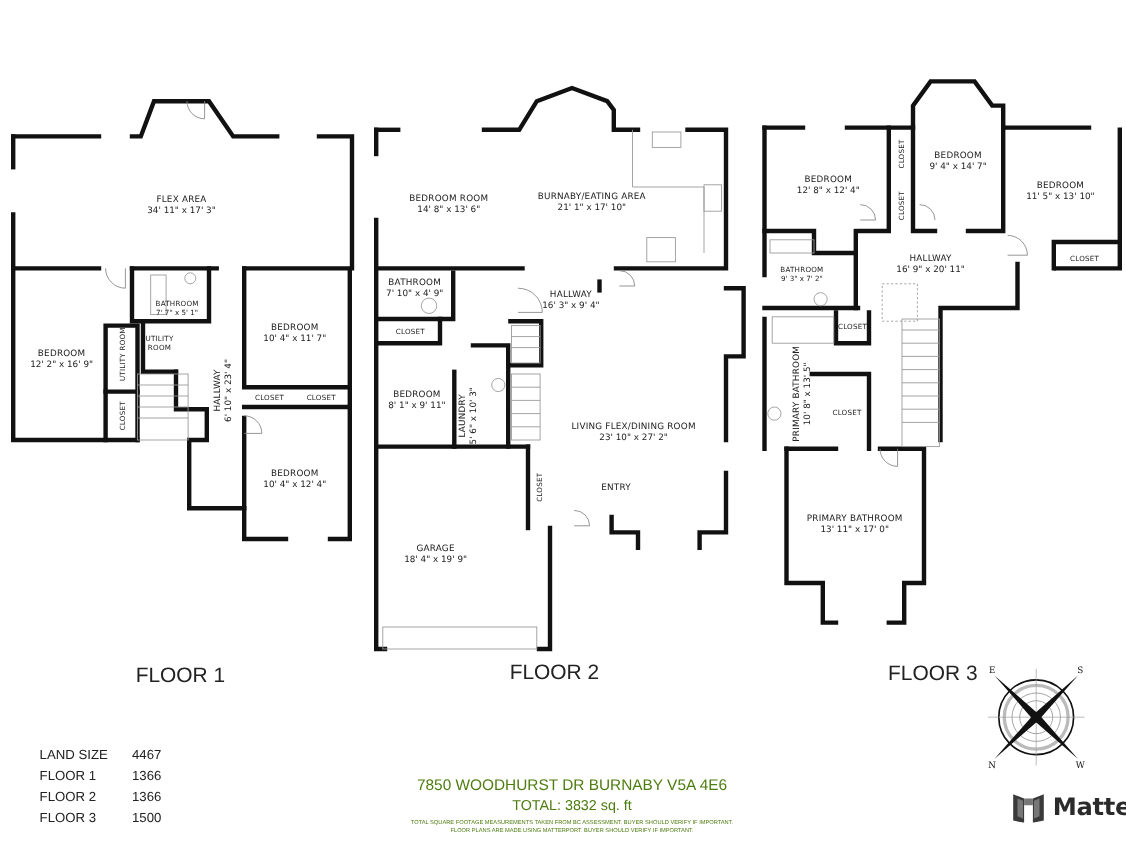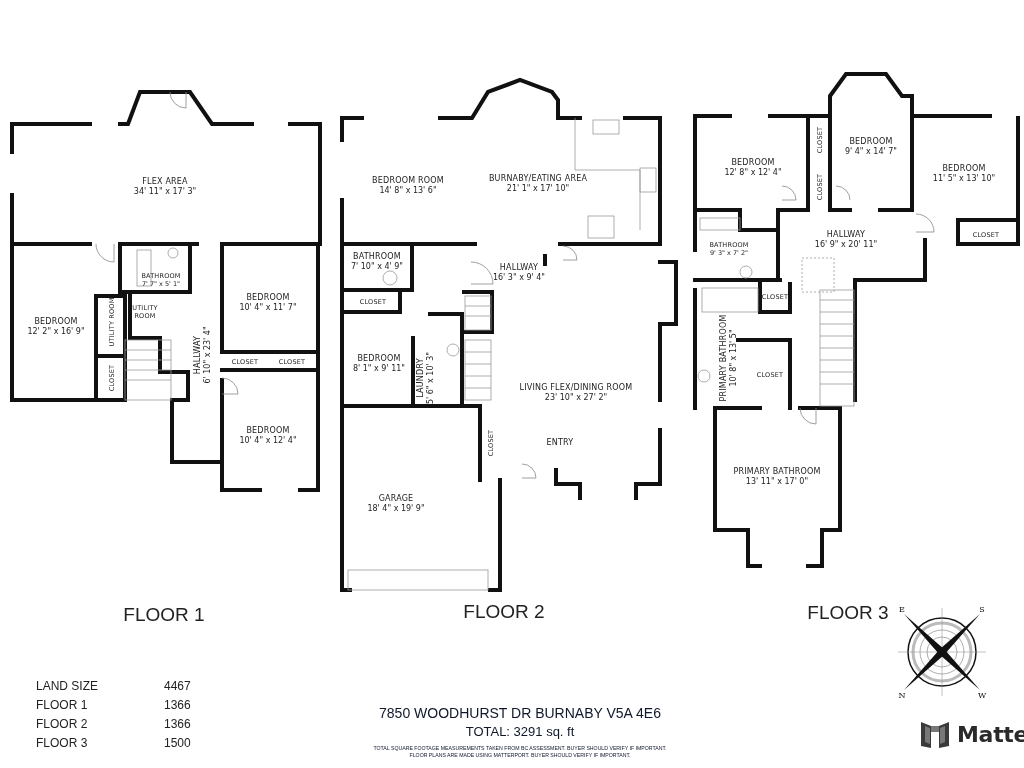--- a/index.html
+++ b/index.html
@@ -5,23 +5,23 @@
   html,body{margin:0;padding:0;background:#fff;}
   body{width:1024px;height:768px;position:relative;overflow:hidden;font-family:"DejaVu Sans",sans-serif;color:#222;}
   .plan{position:absolute;left:0;top:0;width:1024px;height:768px;}
   .lbl{position:absolute;text-align:center;font-size:8px;line-height:10px;color:#222;white-space:nowrap;transform:translate(-50%,-50%);}
   .lbl .nm{display:block;letter-spacing:0.2px;}
   .lbl .dm{display:block;}
   .small{font-size:6.5px;line-height:8px;}
   .vert{transform:translate(-50%,-50%) rotate(-90deg);}
   .floor-title{position:absolute;font-family:"Liberation Sans",sans-serif;font-size:19px;color:#222;transform:translateX(-50%);white-space:nowrap;}
   .stats{position:absolute;left:36px;top:679px;font-family:"Liberation Sans",sans-serif;font-size:12px;color:#222;}
-  .stats .row{height:19px;display:flex;gap:44px;}
+  .stats .row{height:19px;display:flex;}
   .stats .k{width:84px;}
-  .addr{position:absolute;left:520px;transform:translateX(-50%);text-align:center;white-space:nowrap;font-family:"Liberation Sans",sans-serif;color:#0f172a;}
+  .addr{position:absolute;left:520px;transform:translateX(-50%);text-align:center;white-space:nowrap;font-family:"Liberation Sans",sans-serif;color:#4d7c0f;}
   .addr1{top:705px;font-size:14px;}
   .addr2{top:724px;font-size:13px;}
   .addr3{top:745px;font-size:5.2px;line-height:7px;}
   .logo{position:absolute;left:881px;top:720px;display:flex;align-items:center;margin-left:40px;}
   .logo-text{font-family:"DejaVu Sans",sans-serif;font-weight:bold;font-size:22px;color:#2a2a2a;margin-left:8px;letter-spacing:-0.3px;}
 </style>
 </head>
 <body>
 
 <svg class="plan" viewBox="0 0 1024 768" width="1024" height="768">
@@ -305,21 +305,21 @@
       <span class="k">FLOOR 2</span>
       <span>1366</span>
     </div>
   <div class="row">
       <span class="k">FLOOR 3</span>
       <span>1500</span>
     </div>
 </div>
 
 <div class="addr addr1">7850 WOODHURST DR BURNABY V5A 4E6</div>
-<div class="addr addr2">TOTAL: 3291 sq. ft</div>
+<div class="addr addr2">TOTAL: 3832 sq. ft</div>
 <div class="addr addr3">
   <div>TOTAL SQUARE FOOTAGE MEASUREMENTS TAKEN FROM BC ASSESSMENT. BUYER SHOULD VERIFY IF IMPORTANT.</div>
   <div>FLOOR PLANS ARE MADE USING MATTERPORT. BUYER SHOULD VERIFY IF IMPORTANT.</div>
 </div>
 
 <div class="logo">
   <svg width="28" height="28" viewBox="0 0 28 28">
     <polygon points="0,2 10,6 10,28 0,26" fill="#3a3a3a"></polygon>
     <polygon points="28,2 18,6 18,28 28,26" fill="#3a3a3a"></polygon>
     <polygon points="10,6 18,6 18,12 10,12" fill="#777"></polygon>

